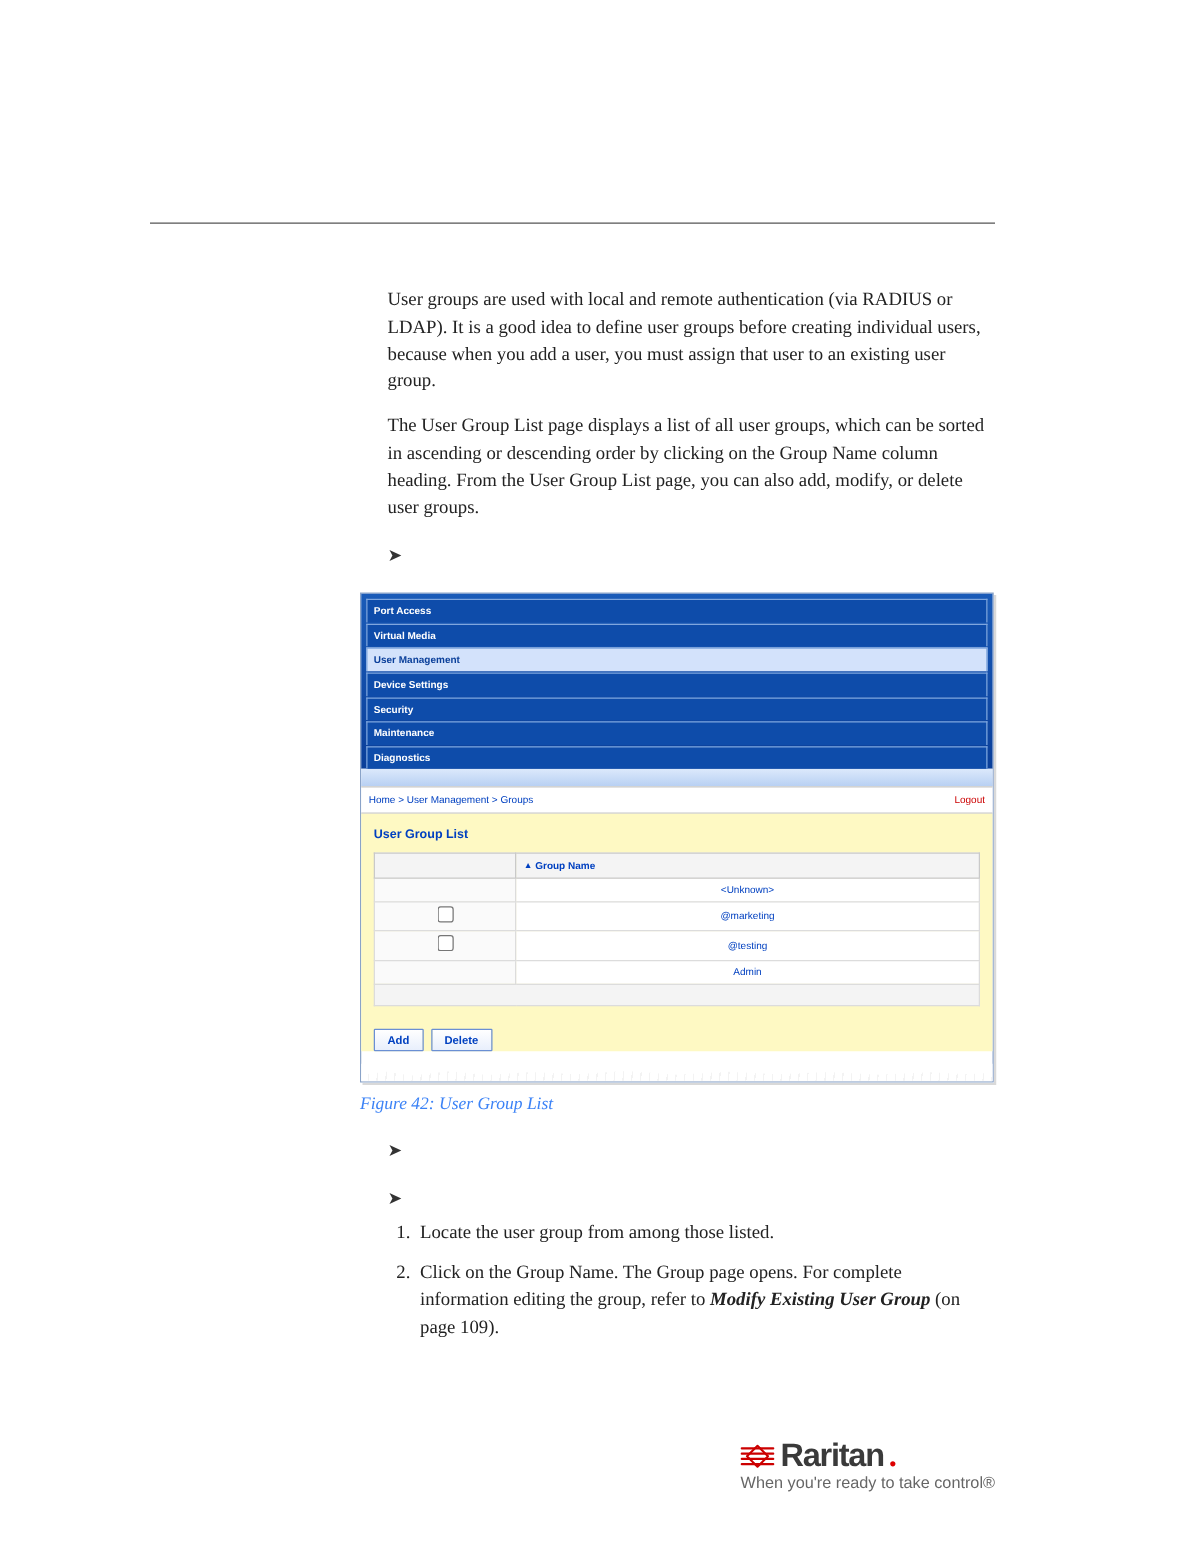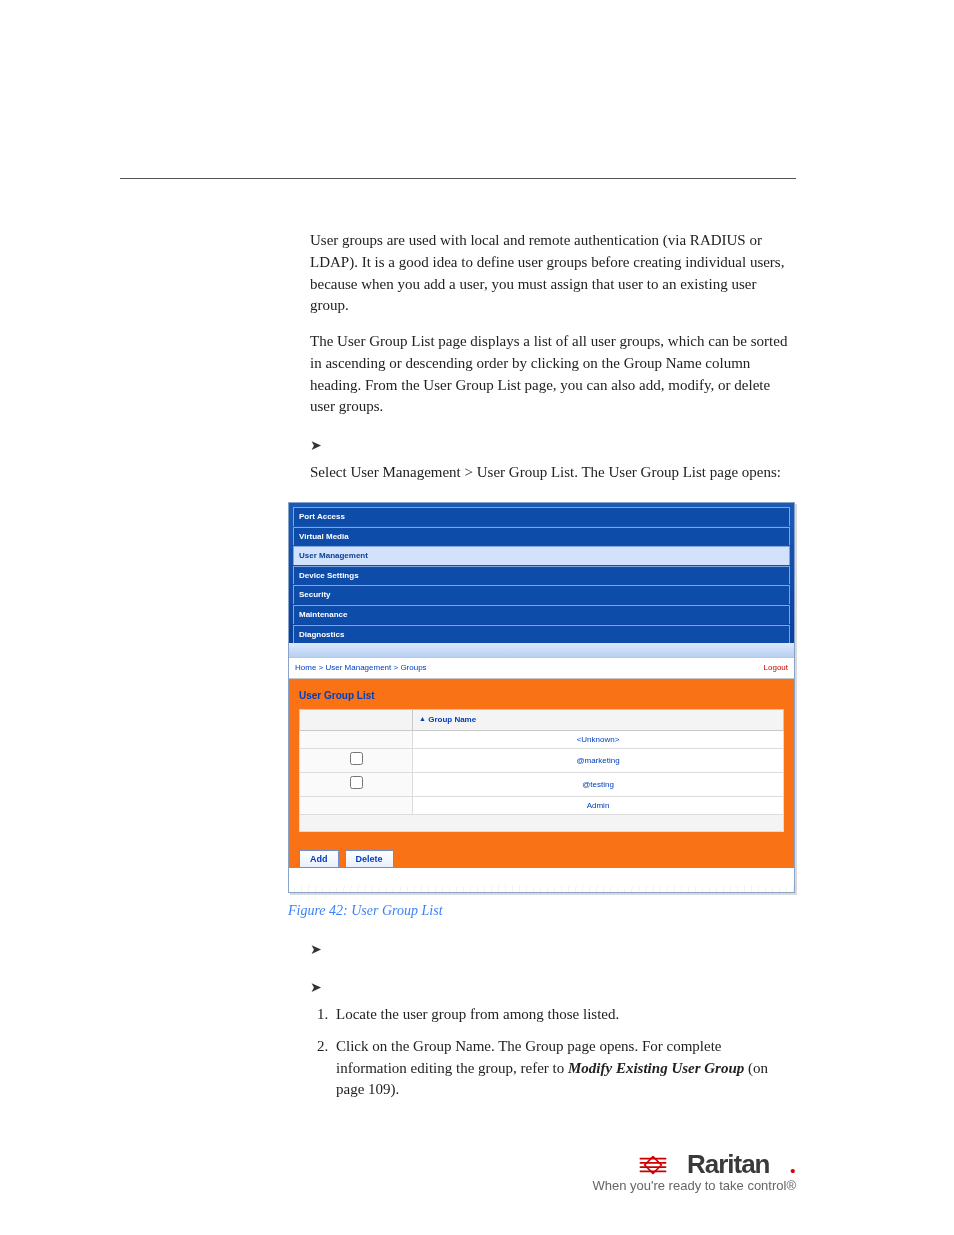--- a/index.html
+++ b/index.html
@@ -77,21 +77,21 @@
     font-size: 8px;
     padding: 4px 6px;
     border-top: 1px solid #c5c5c5;
     border-bottom: 1px solid #c5c5c5;
     background: #fff;
   }
   .ss-crumbs a { color: #0040c0; text-decoration: none; text-align: right; }
   .ss-crumbs .logout { color: #c00; }
   .ss-panel {
     padding: 10px 10px 0 10px;
-    background: #f97316;
+    background: #fef9c3;
   }
   .ss-panel-title {
     color: #0040c0;
     font-size: 10px;
     font-weight: bold;
     margin-bottom: 6px;
   }
   .ss-table {
     width: 100%;
     border-collapse: collapse;
@@ -174,22 +174,22 @@
   .bolditalic { font-weight: bold; font-style: italic; }
   .footer-logo {
     position: absolute;
     right: 120px;
     bottom: 42px;
     text-align: right;
   }
   .footer-logo .brand {
     display: flex;
     align-items: center;
-    justify-content: flex-end;
-    gap: 20px;
+    justify-content: flex-start;
+    gap: 4px;
   }
   .footer-logo .brand-text {
     font-family: Arial, Helvetica, sans-serif;
     font-weight: 900;
     font-size: 26px;
     letter-spacing: -1px;
     color: #3a3a3a;
   }
   .footer-logo .brand-dot { color: #d00; font-size: 26px; font-weight: 900; }
   .footer-logo .tagline {
@@ -205,21 +205,20 @@
 <body>
 
 <div class="page">
   <div class="header-rule"></div>
 
   <div class="body-text">
     <p>User groups are used with local and remote authentication (via RADIUS or LDAP). It is a good idea to define user groups before creating individual users, because when you add a user, you must assign that user to an existing user group.</p>
     <p>The User Group List page displays a list of all user groups, which can be sorted in ascending or descending order by clicking on the Group Name column heading. From the User Group List page, you can also add, modify, or delete user groups.</p>
 
     <div class="arrow-line"><span class="arrow">➤</span></div>
-    <p class="indent">Select User Management &gt; User Group List. The User Group List page opens:</p>
 
     <div class="screenshot ss-shadow">
       <div class="ss-tabs">
         <div class="ss-tab">Port Access</div>
         <div class="ss-tab">Virtual Media</div>
         <div class="ss-tab active">User Management</div>
         <div class="ss-tab">Device Settings</div>
         <div class="ss-tab">Security</div>
         <div class="ss-tab">Maintenance</div>
         <div class="ss-tab">Diagnostics</div>

